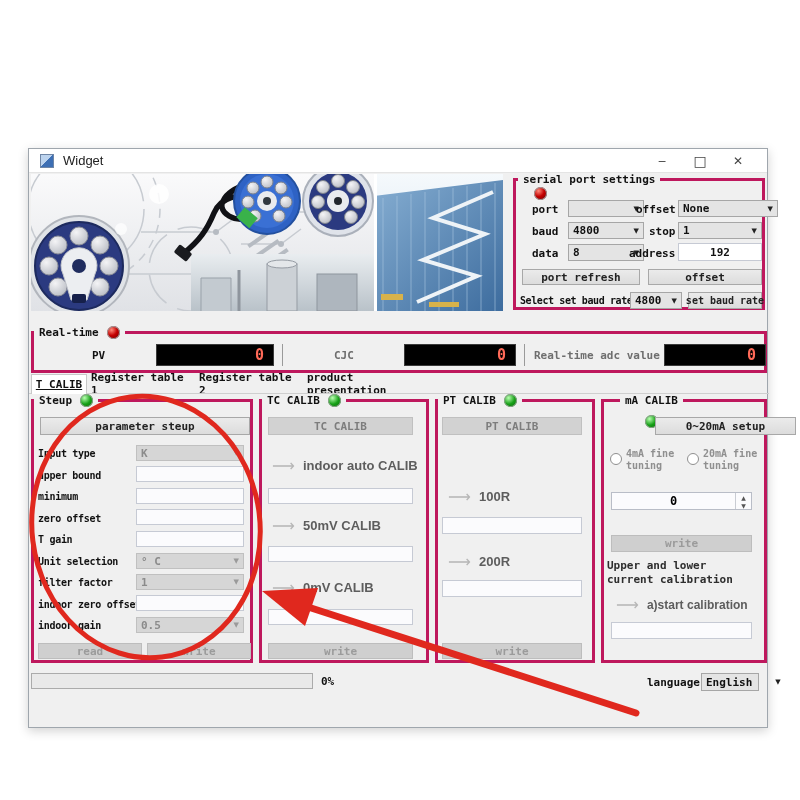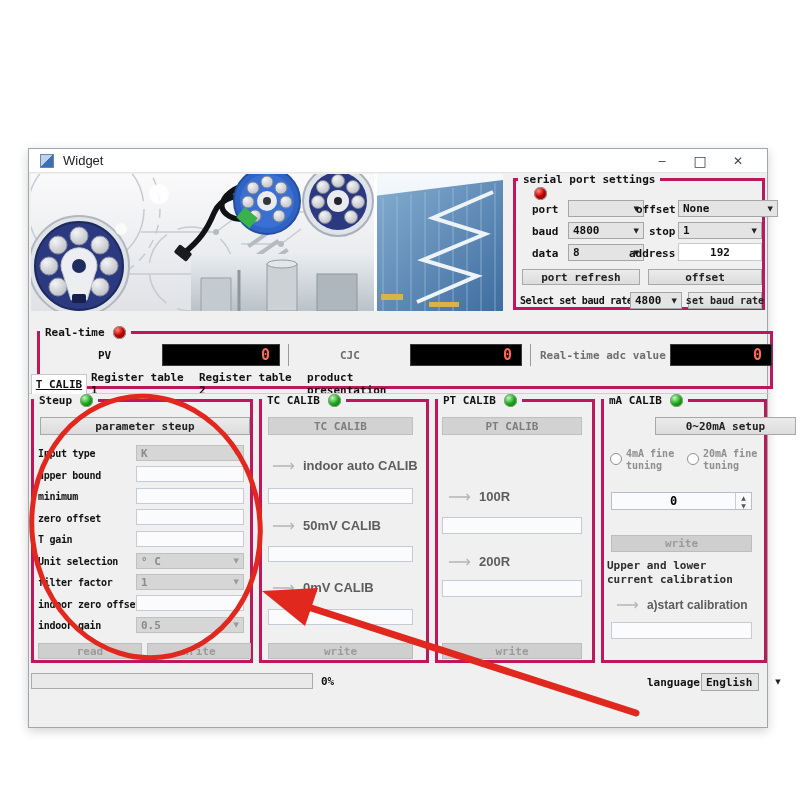--- a/index.html
+++ b/index.html
@@ -242,21 +242,21 @@
     <div class="btn" style="left:6px;top:88px;width:118px;height:16px;">port refresh</div>
     <div class="btn" style="left:132px;top:88px;width:114px;height:16px;">offset</div>
     <span class="lbl" style="left:4px;top:114px;font-size:10px;letter-spacing:-0.4px;">Select set baud rate</span>
     <div class="combo" style="left:114px;top:111px;width:52px;height:17px;">
       <span>4800</span>
       <span class="arr">▼</span>
     </div>
     <div class="btn" style="left:172px;top:111px;width:74px;height:17px;font-size:10px;">set baud rate</div>
   </div>
 
-  <div class="group" style="left:8px;top:182px;width:736px;height:58px;">
+  <div class="group" style="left:2px;top:182px;width:736px;height:42px;">
     <div class="gtitle" style="left:0;">
       <span>Real-time</span>
       <span class="led red"></span>
     </div>
     <span class="lbl" style="left:58px;top:15px;">PV</span>
     <div class="seg" style="left:122px;top:10px;width:118px;height:22px;">
       <span>0</span>
     </div>
     <div class="vdiv" style="left:248px;top:10px;height:22px;"></div>
     <span class="lbl" style="left:300px;top:15px;color:#6e6e6e;">CJC</span>
@@ -353,21 +353,21 @@
     <input class="tin" style="left: 4px; top: 115px; width: 140px; height: 17px;">
     <div class="step" style="left:10px;top:150px;">
       <span class="sarr">⟶</span>
       <span class="stxt">200R</span>
     </div>
     <input class="tin" style="left: 4px; top: 178px; width: 140px; height: 17px;">
     <div class="btn dim" style="left:4px;top:241px;width:140px;height:16px;">write</div>
   </div>
 
   <div class="group" style="left:572px;top:250px;width:166px;height:264px;">
-    <div class="gtitle" style="left:0;">
+    <div class="gtitle" style="left:16px;flex-direction:column;">
       <span>mA CALIB</span>
       <span class="led green"></span>
     </div>
     <div class="btn" style="left:7px;top:15px;width:141px;height:18px;margin-left:44px;">0~20mA setup</div>
     <span class="radio" style="left:6px;top:51px;"></span>
     <span class="rlabel" style="left:22px;top:46px;">4mA fine
 tuning</span>
     <span class="radio" style="left:83px;top:51px;"></span>
     <span class="rlabel" style="left:99px;top:46px;">20mA fine
 tuning</span>

